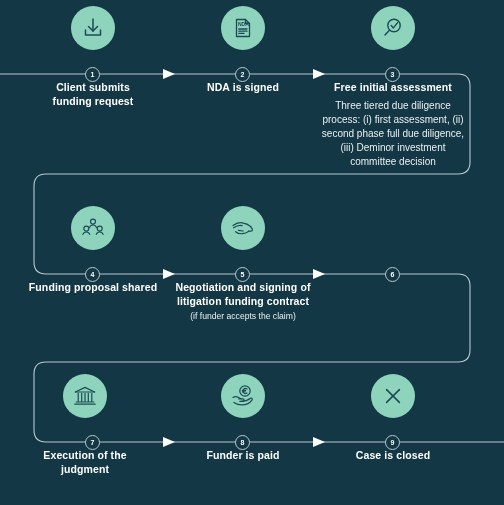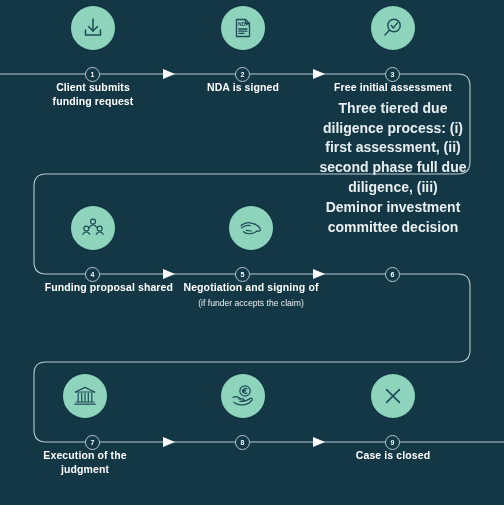--- a/index.html
+++ b/index.html
@@ -58,22 +58,22 @@
   .step-label {
     font-size: 10.5px;
     font-weight: bold;
     line-height: 1.3;
     letter-spacing: 0.1px;
     color: #ffffff;
     padding: 0 4px;
   }
 
   .step-sub {
-    font-size: 14px;
-    font-weight: bold;
+    font-size: 10px;
+    font-weight: normal;
     line-height: 1.42;
     color: #e9eff1;
     padding: 0 10px;
     margin-top: 4px;
   }
 
   .step-sub.small-note {
     font-size: 8.6px;
     font-weight: normal;
     margin-top: 2px;
@@ -179,55 +179,56 @@
     </div>
     <div class="label-wrap">
       <div class="step-label">Free initial assessment</div>
       <div class="step-sub">Three tiered due diligence process: (i) first assessment, (ii) second phase full due diligence, (iii) Deminor investment committee decision</div>
     </div>
   </div>
   <div class="marker" style="left:385px; top:67px;">
     <span>3</span>
   </div>
 
-  <div class="step" style="left:9px; top:206px;text-align:right;">
+  <div class="step" style="left:9px; top:206px;">
     <div class="icon-wrap">
       <div class="icon-disc">
         <svg width="26" height="26" viewBox="0 0 26 26" fill="none" stroke="#1d4a55" stroke-width="1.2" stroke-linecap="round" stroke-linejoin="round">
           <circle cx="13" cy="6.6" r="2.5"></circle>
           <path d="M9.6 12.4 a3.6 3.6 0 0 1 6.8 0"></path>
           <circle cx="6.3" cy="13.6" r="2.5"></circle>
           <path d="M2.9 19.4 a3.6 3.6 0 0 1 6.8 0"></path>
           <circle cx="19.7" cy="13.6" r="2.5"></circle>
           <path d="M16.3 19.4 a3.6 3.6 0 0 1 6.8 0"></path>
         </svg>
       </div>
     </div>
     <div class="label-wrap">
       <div class="step-label">Funding proposal shared</div>
     </div>
   </div>
   <div class="marker" style="left:85px; top:267px;">
     <span>4</span>
   </div>
 
-  <div class="step" style="left:167px; top:206px;">
+  <div class="step" style="left:159px; top:206px;">
     <div class="icon-wrap">
       <div class="icon-disc">
         <svg width="26" height="26" viewBox="0 0 26 26" fill="none" stroke="#1d4a55" stroke-width="1.2" stroke-linecap="round" stroke-linejoin="round">
           <path d="M3 10.5 c3.2 -2.4 6.2 -3.4 9.4 -2.6 l4.4 1.2"></path>
           <path d="M3.6 12.8 c3 -2.1 5.8 -2.9 8.6 -2.2"></path>
           <path d="M16.8 9.1 c2.4 1 4.2 2.6 5.4 4.7 c0.6 1.1 -0.1 2.4 -1.3 2.4 l-2.1 0"></path>
           <path d="M18.8 16.2 c-1.9 1.4 -4.1 2.3 -6.4 2.5 c-2.5 0.2 -4.9 -0.5 -6.8 -2"></path>
           <path d="M8.4 15.4 l4.8 0.6"></path>
         </svg>
       </div>
     </div>
     <div class="label-wrap">
       <div class="step-label">Negotiation and signing of</div>
+      <div class="step-label">litigation funding contract</div>
       <div class="step-sub small-note">(if funder accepts the claim)</div>
     </div>
   </div>
   <div class="marker" style="left:235px; top:267px;">
     <span>5</span>
   </div>
 
   <div class="marker" style="left:385px; top:267px;">
     <span>6</span>
   </div>
@@ -264,20 +265,23 @@
           <circle cx="15" cy="8" r="5.2"></circle>
           <path d="M17 6 a2.6 2.6 0 0 0 -3.6 0.6 a3.4 3.4 0 0 0 0 2.9 a2.6 2.6 0 0 0 3.6 0.6"></path>
           <line x1="12.3" y1="7.4" x2="15.6" y2="7.4"></line>
           <line x1="12.3" y1="8.8" x2="15.2" y2="8.8"></line>
           <path d="M3 14.4 c1.8 -1.1 3.5 -1.1 5.1 -0.2 l2.8 1.6"></path>
           <path d="M8.6 15.8 l4.2 0 a1.3 1.3 0 0 1 0 2.6 l-3 0"></path>
           <path d="M11.2 18.4 c3.6 0 6.6 -1 9.4 -3.1 c1 -0.7 2.2 0.4 1.5 1.5 c-2.2 3.2 -5.8 5 -10.2 5 c-3 0 -5.6 -0.8 -8 -2.4"></path>
         </svg>
       </div>
     </div>
+    <div class="label-wrap">
+      <div class="step-label">Funder is paid</div>
+    </div>
   </div>
   <div class="marker" style="left:235px; top:435px;">
     <span>8</span>
   </div>
 
   <div class="step" style="left:309px; top:374px;">
     <div class="icon-wrap">
       <div class="icon-disc">
         <svg width="26" height="26" viewBox="0 0 26 26" fill="none" stroke="#1d4a55" stroke-width="1.5" stroke-linecap="round" stroke-linejoin="round">
           <line x1="6.6" y1="6.6" x2="19.4" y2="19.4"></line>

